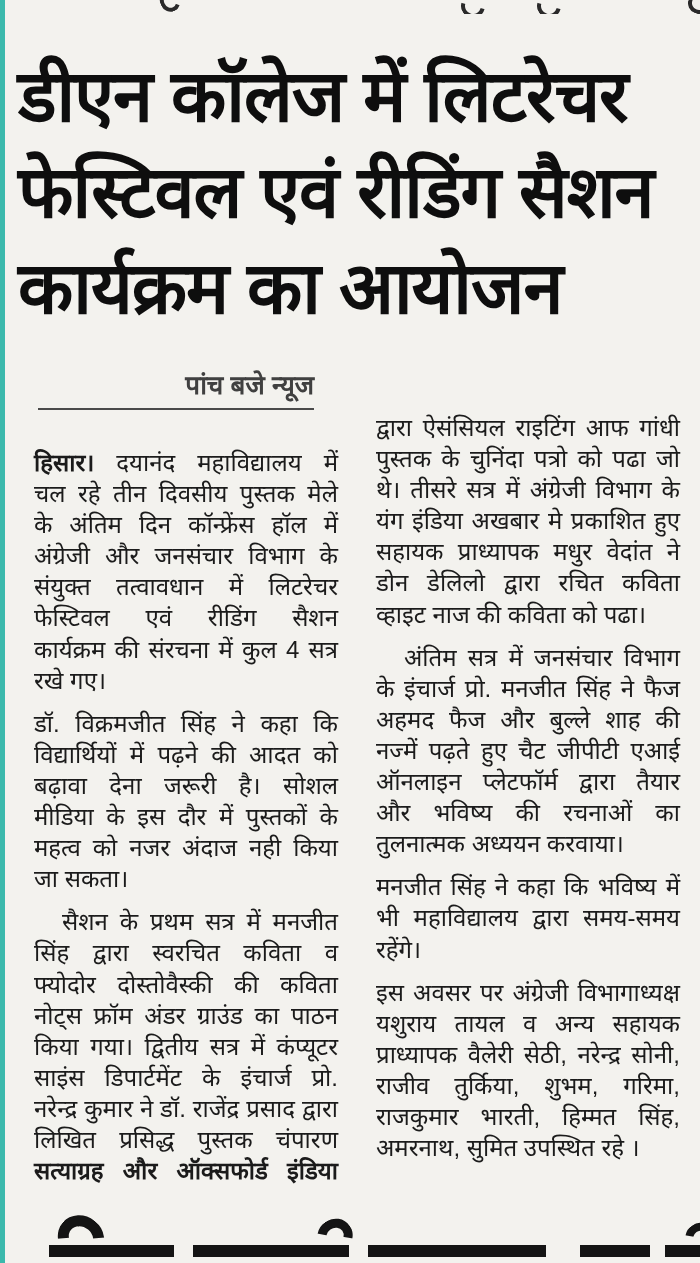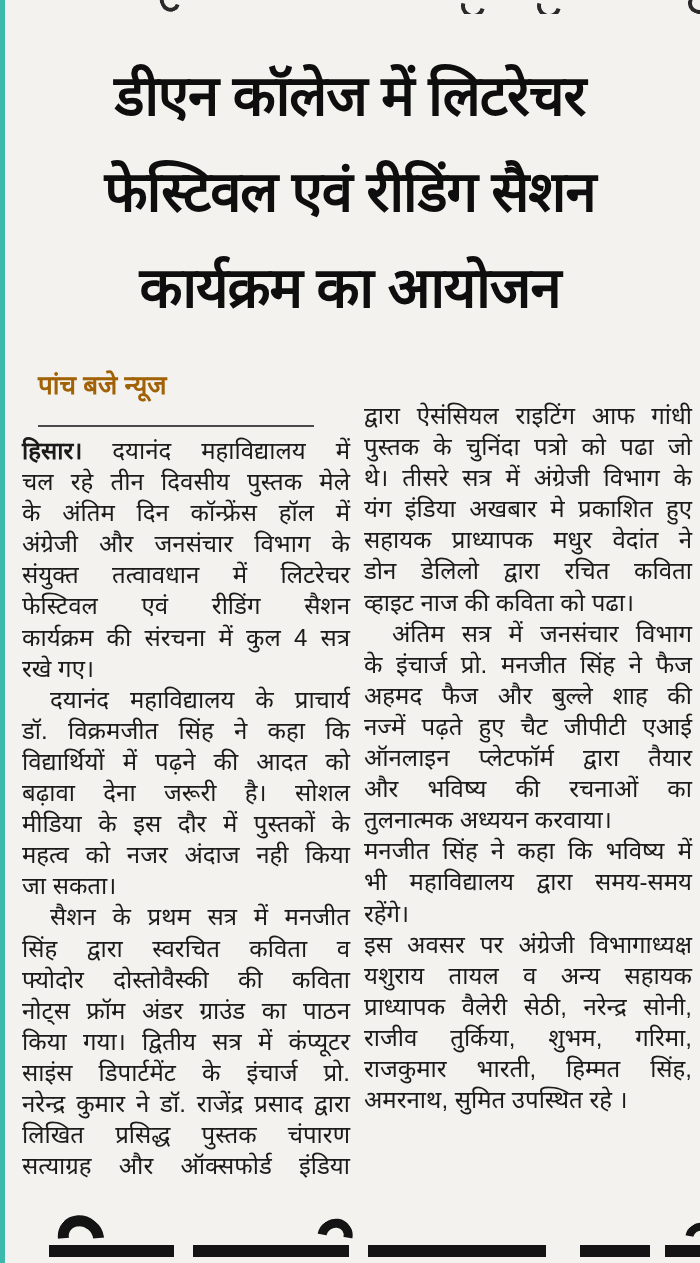--- a/index.html
+++ b/index.html
@@ -25,22 +25,21 @@
   .frag.f2 { left: 461px; top: -6px;  width: 16px; height: 16px; transform: rotate(-30deg); }
   .frag.f3 { left: 537px; top: -6px;  width: 16px; height: 16px; transform: rotate(-30deg); }
   .frag.f4 { left: 688px; top: -8px;  width: 14px; height: 14px; transform: rotate(20deg); }
 
   
   .headline {
     position: absolute;
     left: 18px; top: 48px;
     width: 664px;
     margin: 0;
-    text-align: center;
-    font-size: 56px;
+    font-size: 72px;
     line-height: 96px;
     font-weight: 800;
     color: #0e0e0e;
     letter-spacing: -1px;
   }
   .headline .hl-line { display: block; }
 
   
   .columns {
     position: absolute;
@@ -52,35 +51,36 @@
   .col { width: 328px; font-size: 24px; line-height: 31.1px; }
   .col.right { padding-top: 30px; }
 
   .kicker-wrap { height: 65px; }
   .kicker {
     display: inline-block;
     margin-left: 16px;
     width: 276px;
     font-size: 26px;
     font-weight: 700;
-    color: #a16207;
-    padding-bottom: 24px;
+    color: #404040;
+    padding-bottom: 7px;
     border-bottom: 2px solid #4a4a4a;
-  }
-
-  .para { margin: 0; }
+    text-align: right;
+  }
+
+  .para { margin: 12px; }
   .para-line {
     text-align: justify;
     text-align-last: justify;
     white-space: normal;
     height: 31.1px;
     overflow: visible;
   }
   .para-line.last { text-align-last: left; }
-  .para.continues .para-line.last { text-align-last: justify; }
+  .para.continues .para-line.last { text-align-last: justify; font-weight: bold; }
   .para.indent .para-line.first { text-indent: 28px; }
   .dateline { font-weight: 700; }
 
   
   .bottom-fragment { position: absolute; left: 0; top: 1212px; width: 700px; height: 51px; overflow: hidden; }
   .bbar { position: absolute; top: 33px; height: 12px; background: #141414; }
   .bbar.b1 { left: 49px;  width: 125px; }
   .bbar.b2 { left: 193px; width: 156px; }
   .bbar.b3 { left: 368px; width: 178px; }
   .bbar.b4 { left: 580px; width: 70px; }
@@ -128,21 +128,20 @@
             <div class="para-line">अंग्रेजी और जनसंचार विभाग के</div>
             <div class="para-line">संयुक्त तत्वावधान में लिटरेचर</div>
             <div class="para-line">फेस्टिवल एवं रीडिंग सैशन</div>
             <div class="para-line">कार्यक्रम की संरचना में कुल 4 सत्र</div>
             <div class="para-line last">रखे गए।</div>
           </div>
       </div>
 
       <div class="para indent">
         <div class="lines">
-            <div class="para-line first">दयानंद महाविद्यालय के प्राचार्य</div>
             <div class="para-line">डॉ. विक्रमजीत सिंह ने कहा कि</div>
             <div class="para-line">विद्यार्थियों में पढ़ने की आदत को</div>
             <div class="para-line">बढ़ावा देना जरूरी है। सोशल</div>
             <div class="para-line">मीडिया के इस दौर में पुस्तकों के</div>
             <div class="para-line">महत्व को नजर अंदाज नही किया</div>
             <div class="para-line last">जा सकता।</div>
           </div>
       </div>
 
       <div class="para indent continues">

